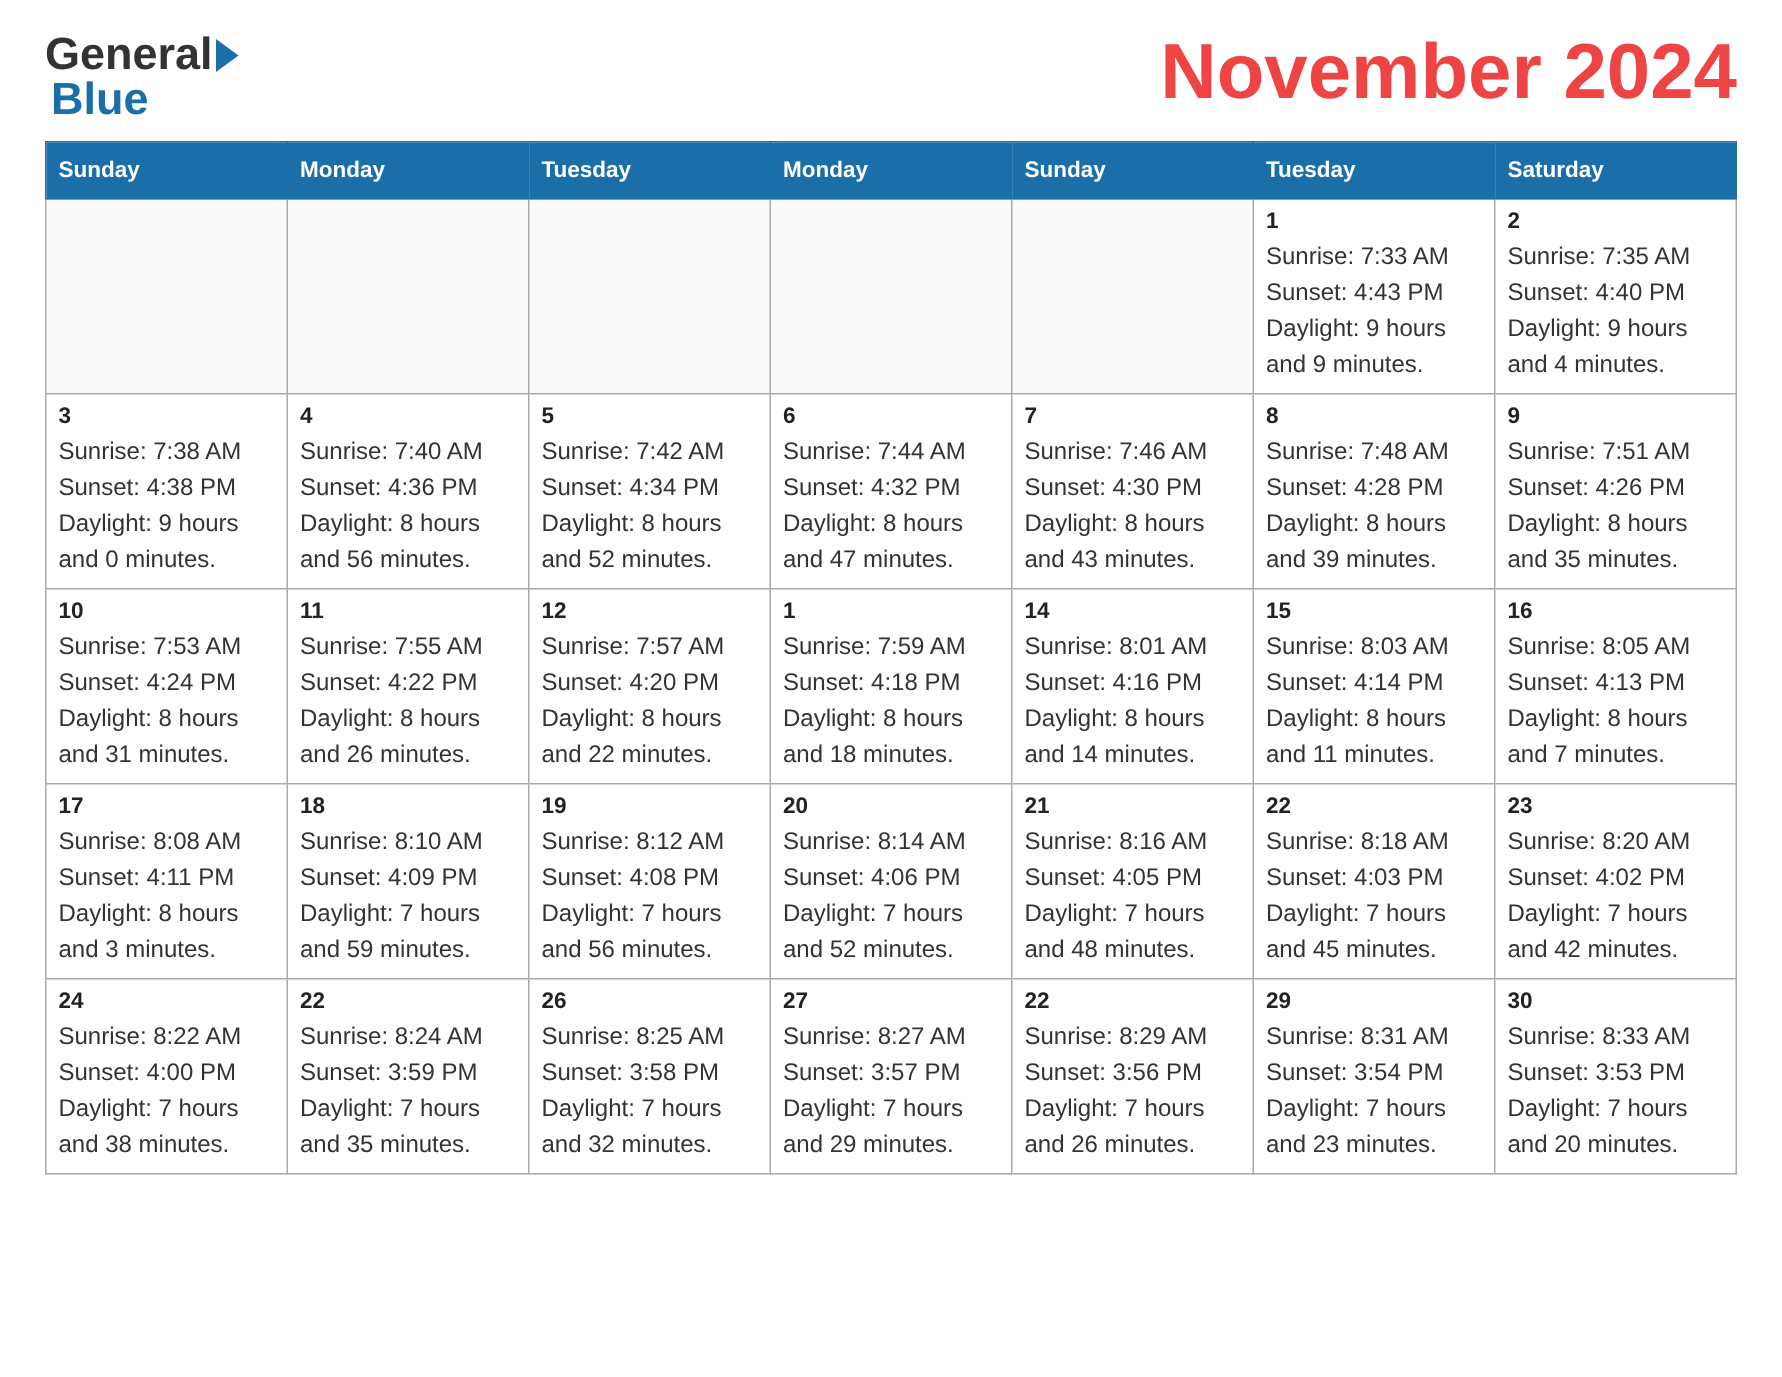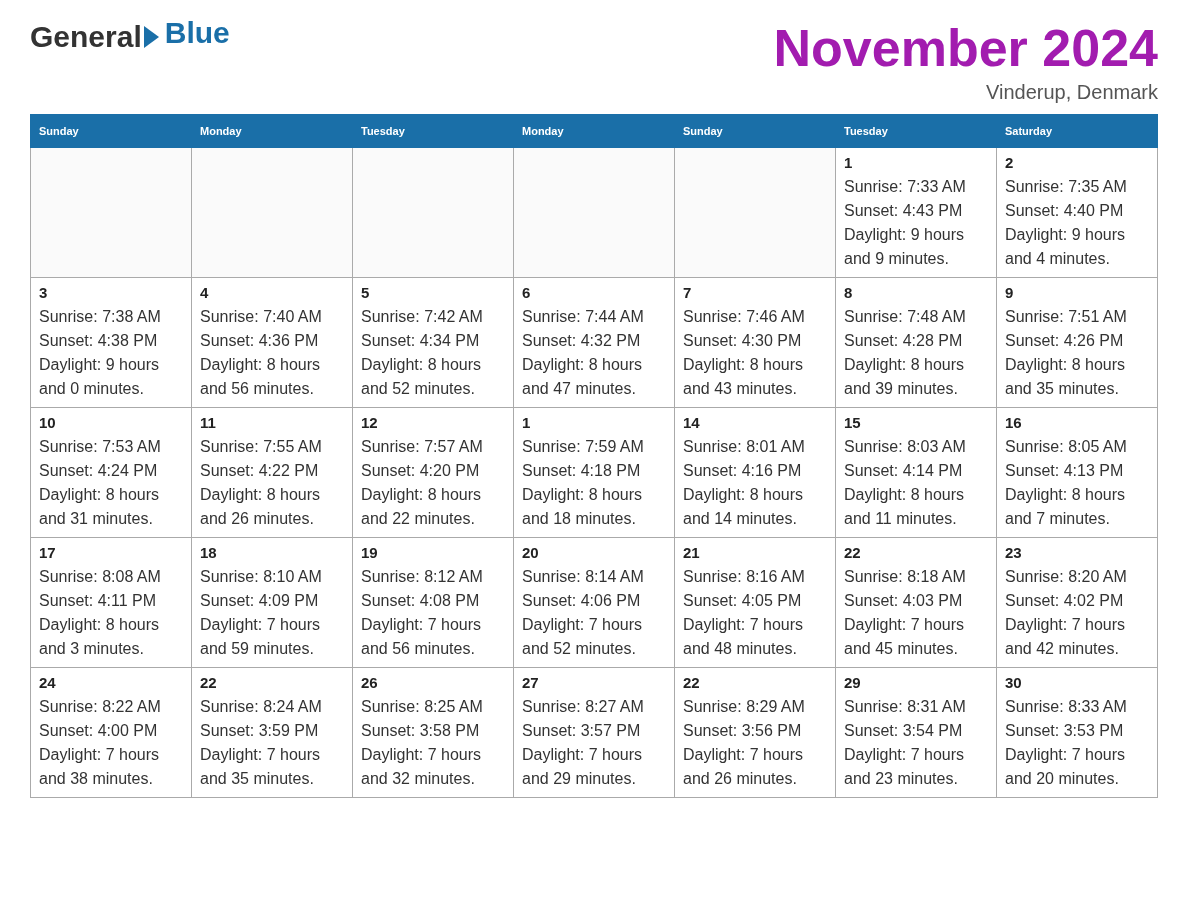--- a/index.html
+++ b/index.html
@@ -12,46 +12,46 @@
       padding: 20px 30px;
     }
     .header {
       display: flex;
       justify-content: space-between;
       align-items: flex-start;
       margin-bottom: 10px;
     }
     .logo-area {
       display: flex;
-      flex-direction: row;
+      flex-direction: column;
       align-items: flex-start;
     }
     .title-area {
       text-align: right;
     }
     .month-title {
       font-size: 52px;
       font-weight: bold;
-      color: #a21caf;
+      color: #ef4444;
       line-height: 1.1;
     }
     .location {
       font-size: 20px;
       color: #555;
       margin-top: 4px;
     }
     .calendar {
       width: 100%;
       border-collapse: collapse;
       margin-top: 10px;
     }
     .calendar thead tr th {
       background-color: #1a6fa8;
       color: #fff;
-      font-size: 11px;
+      font-size: 15px;
       font-weight: bold;
       padding: 10px 8px;
       text-align: left;
       border: 1px solid #1a6fa8;
     }
     .calendar tbody tr td {
       border: 1px solid #aaa;
       vertical-align: top;
       padding: 6px 8px;
       width: calc(100% / 7);
@@ -93,21 +93,20 @@
     <div style="display:flex; align-items:center; gap:0;">
       <span class="logo-general">General</span>
       <span style="display:inline-block; width:0; height:0; border-top:11px solid transparent; border-bottom:11px solid transparent; border-left:15px solid #1a6fa8; margin: 0 2px; vertical-align:middle;"></span>
     </div>
     <div style="display:flex; align-items:center; padding-left:4px; margin-top:-4px;">
       <span style="font-size:30px; font-weight:bold; color:#1a6fa8;">Blue</span>
     </div>
   </div>
   <div class="title-area">
     <div class="month-title">November 2024</div>
-    <div class="location">Vinderup, Denmark</div>
   </div>
 </div>
 
 <table class="calendar">
   <thead>
     <tr>
       <th>Sunday</th>
       <th>Monday</th>
       <th>Tuesday</th>
       <th>Monday</th>

